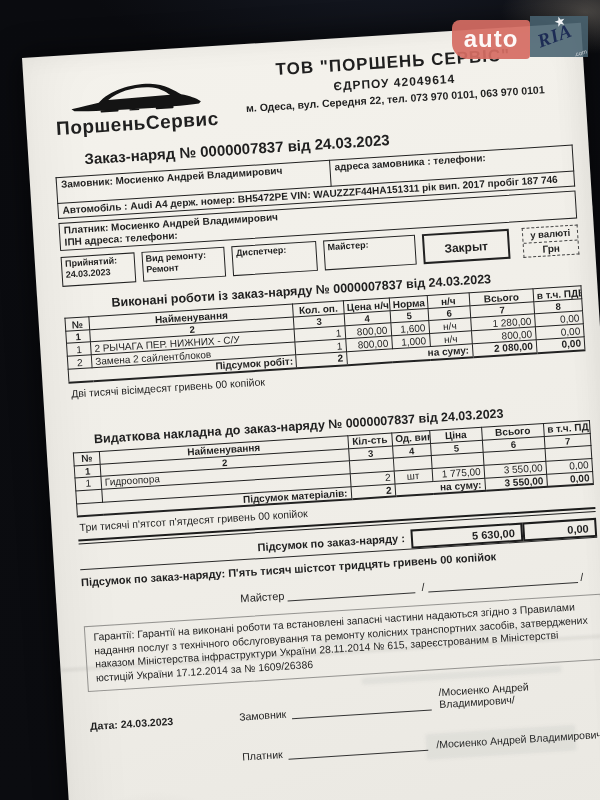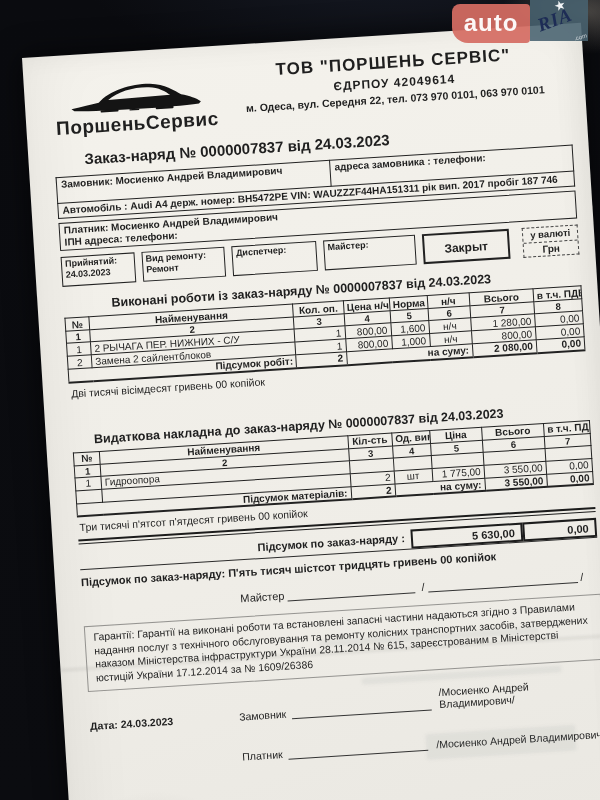--- a/index.html
+++ b/index.html
@@ -81,21 +81,21 @@
   .guarantee { margin-top:12px; border:1px solid rgba(40,40,40,0.45); padding:4px 8px 6px 8px; font-size:10.4px; line-height:13.5px; font-weight:500; }
 
   .sig-row { display:flex; align-items:flex-end; font-size:10.5px; margin-top:16px; }
   .sig-row .date { width:150px; font-weight:bold; }
   .sig-row .lbl { margin-right:6px; }
   .sig-row .nm { margin-left:8px; }
   .sig-row.second { margin-top:28px; }
   .sig-row.second .spacer { width:150px; }
 
   
-  .wm { position:absolute; top:0; left:452px; display:flex; z-index:5; }
+  .wm { position:absolute; top:16px; left:452px; display:flex; z-index:5; }
   .wm-auto {
     width:78px; height:39px; margin-top:4px;
     background:rgba(213,109,99,0.93);
     border-radius:8px 4px 4px 16px;
     color:rgba(255,255,255,0.95); font-size:24px; font-weight:bold;
     text-align:center; line-height:37px; letter-spacing:1px;
   }
   .wm-ria {
     position:relative; width:58px; height:41px;
     background:rgba(72,98,111,0.88);

